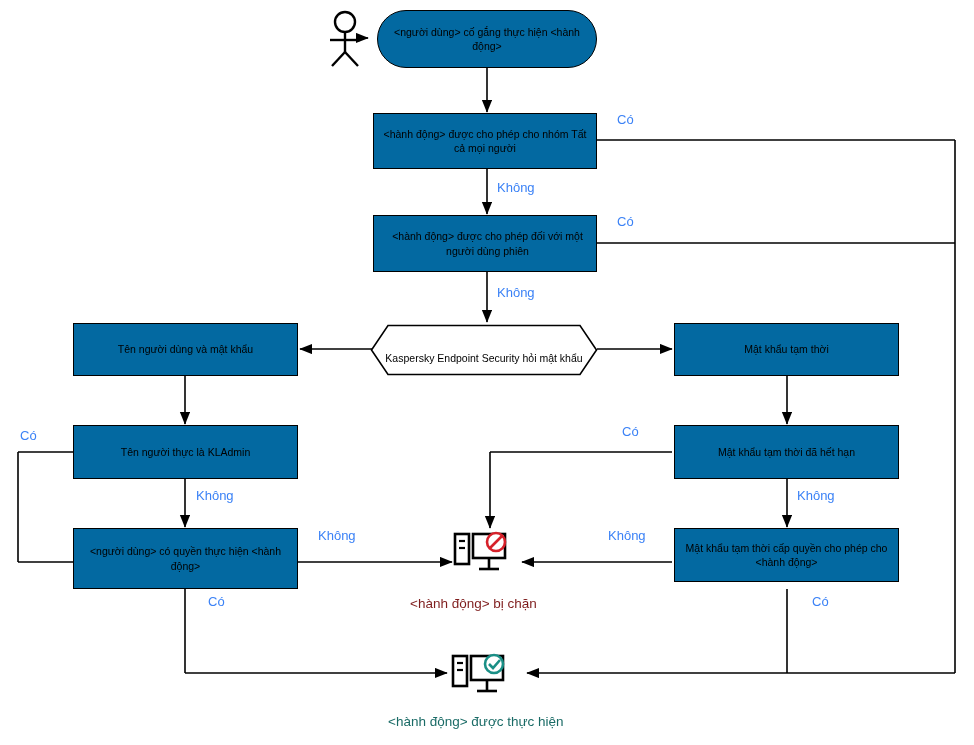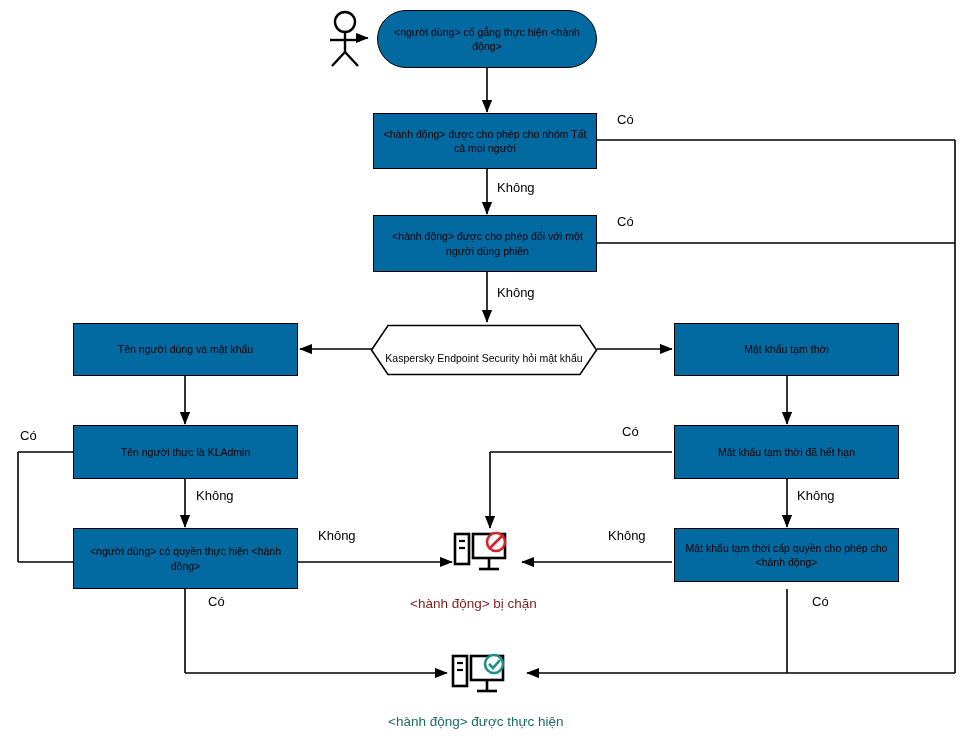--- a/index.html
+++ b/index.html
@@ -46,21 +46,21 @@
     background: transparent;
     padding: 4px 14px;
   }
   .hex-text {
     position: relative;
     z-index: 2;
   }
   .edge-label {
     position: absolute;
     font-size: 13px;
-    color: #000000;
+    color: #3b82f6;
     white-space: nowrap;
   }
   .caption {
     position: absolute;
     font-size: 13.5px;
     white-space: nowrap;
   }
   .caption.blocked {
     color: #7f1d1d;
   }

